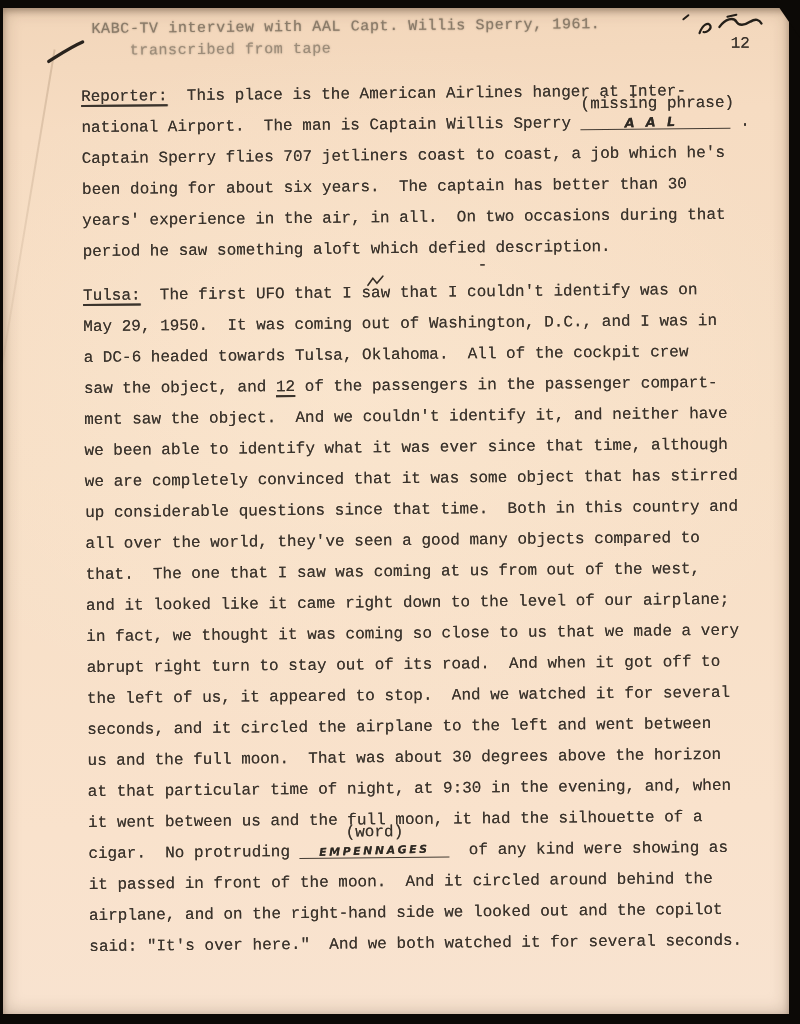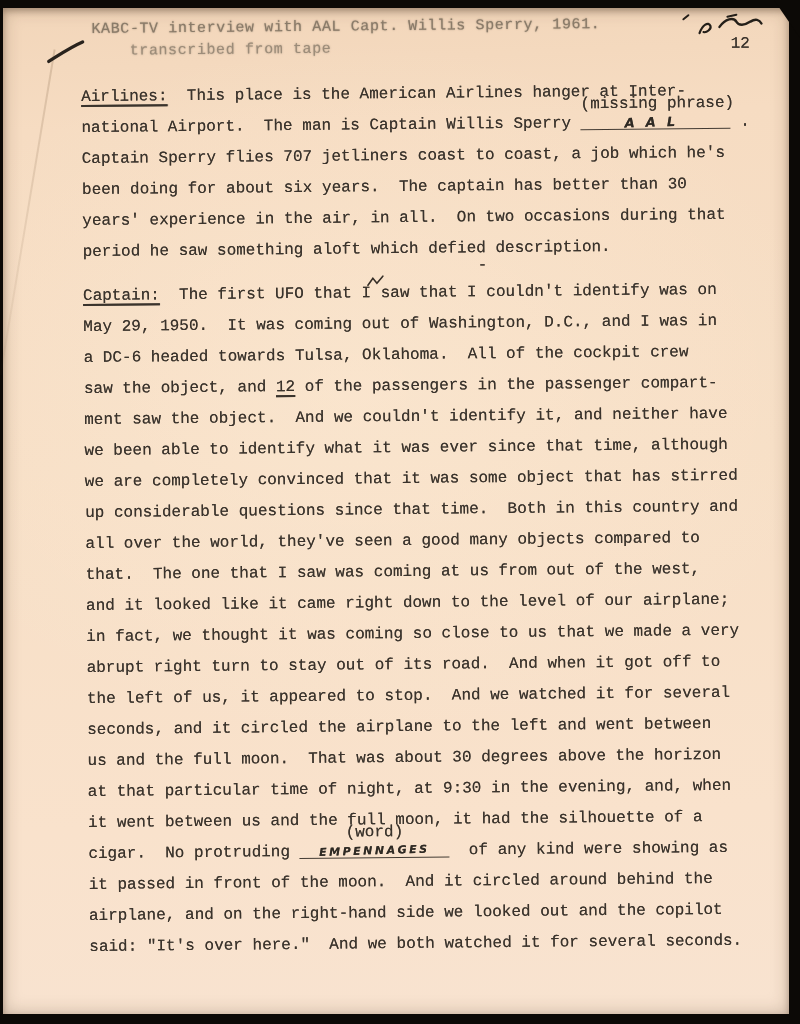--- a/index.html
+++ b/index.html
@@ -82,28 +82,28 @@
     <path d="M 24 28 c 3 -8 9 -12 11 -7 c 1 3 -4 7 -7 6" stroke="#241f19" stroke-width="2.2" fill="none" stroke-linecap="round"></path>
     <path d="M 44 22 c 6 -8 14 -10 17 -5 c 2 4 8 4 14 0 c 5 -3 9 -2 11 2" stroke="#241f19" stroke-width="2.4" fill="none" stroke-linecap="round"></path>
     <path d="M 52 12 l 9 -2" stroke="#241f19" stroke-width="2" fill="none" stroke-linecap="round"></path>
   </svg>
 
   <svg class="ink-mark" style="left:368px;top:274px;" width="30" height="14" viewBox="0 0 30 14">
     <path d="M 2 11 l 5 -7 l 4 5 l 6 -7" stroke="#352e27" stroke-width="1.6" fill="none" stroke-linecap="round"></path>
   </svg>
 
   <div id="transcript-lines" class="typed">
-      <div class="tline" style="top: 84px; left: 85px;"><span class="u">Airlines:</span><span>  This place is the American Airlines hanger at Inter-</span></div>
+      <div class="tline" style="top: 84px; left: 85px;"><span class="u">Reporter:</span><span>  This place is the American Airlines hanger at Inter-</span></div>
       <div class="tline" style="top: 115px; left: 85px;"><span>national Airport.  The man is Captain Willis Sperry </span><span class="blank" style="width: 150px;"><span class="above">(missing phrase)</span><span class="hand spread">AAL</span></span><span> .</span></div>
       <div class="tline" style="top: 146px; left: 85px;"><span>Captain Sperry flies 707 jetliners coast to coast, a job which he's</span></div>
       <div class="tline" style="top: 177px; left: 85px;"><span>been doing for about six years.  The captain has better than 30</span></div>
       <div class="tline" style="top: 208px; left: 85px;"><span>years' experience in the air, in all.  On two occasions during that</span></div>
       <div class="tline" style="top: 239px; left: 85px;"><span>period he saw something aloft which defied description.</span></div>
       <div class="tline" style="top: 256px; left: 480px;"><span>-</span></div>
-      <div class="tline" style="top: 283px; left: 85px;"><span class="u">Captain:</span><span>  The first UFO that I saw that I couldn't identify was on</span></div>
+      <div class="tline" style="top: 283px; left: 85px;"><span class="u">Tulsa:</span><span>  The first UFO that I saw that I couldn't identify was on</span></div>
       <div class="tline" style="top: 314px; left: 85px;"><span>May 29, 1950.  It was coming out of Washington, D.C., and I was in</span></div>
       <div class="tline" style="top: 345px; left: 85px;"><span>a DC-6 headed towards Tulsa, Oklahoma.  All of the cockpit crew</span></div>
       <div class="tline" style="top: 376px; left: 85px;"><span>saw the object, and </span><span class="u">12</span><span> of the passengers in the passenger compart-</span></div>
       <div class="tline" style="top: 407px; left: 85px;"><span>ment saw the object.  And we couldn't identify it, and neither have</span></div>
       <div class="tline" style="top: 438px; left: 85px;"><span>we been able to identify what it was ever since that time, although</span></div>
       <div class="tline" style="top: 469px; left: 85px;"><span>we are completely convinced that it was some object that has stirred</span></div>
       <div class="tline" style="top: 500px; left: 85px;"><span>up considerable questions since that time.  Both in this country and</span></div>
       <div class="tline" style="top: 531px; left: 85px;"><span>all over the world, they've seen a good many objects compared to</span></div>
       <div class="tline" style="top: 562px; left: 85px;"><span>that.  The one that I saw was coming at us from out of the west,</span></div>
       <div class="tline" style="top: 593px; left: 85px;"><span>and it looked like it came right down to the level of our airplane;</span></div>

